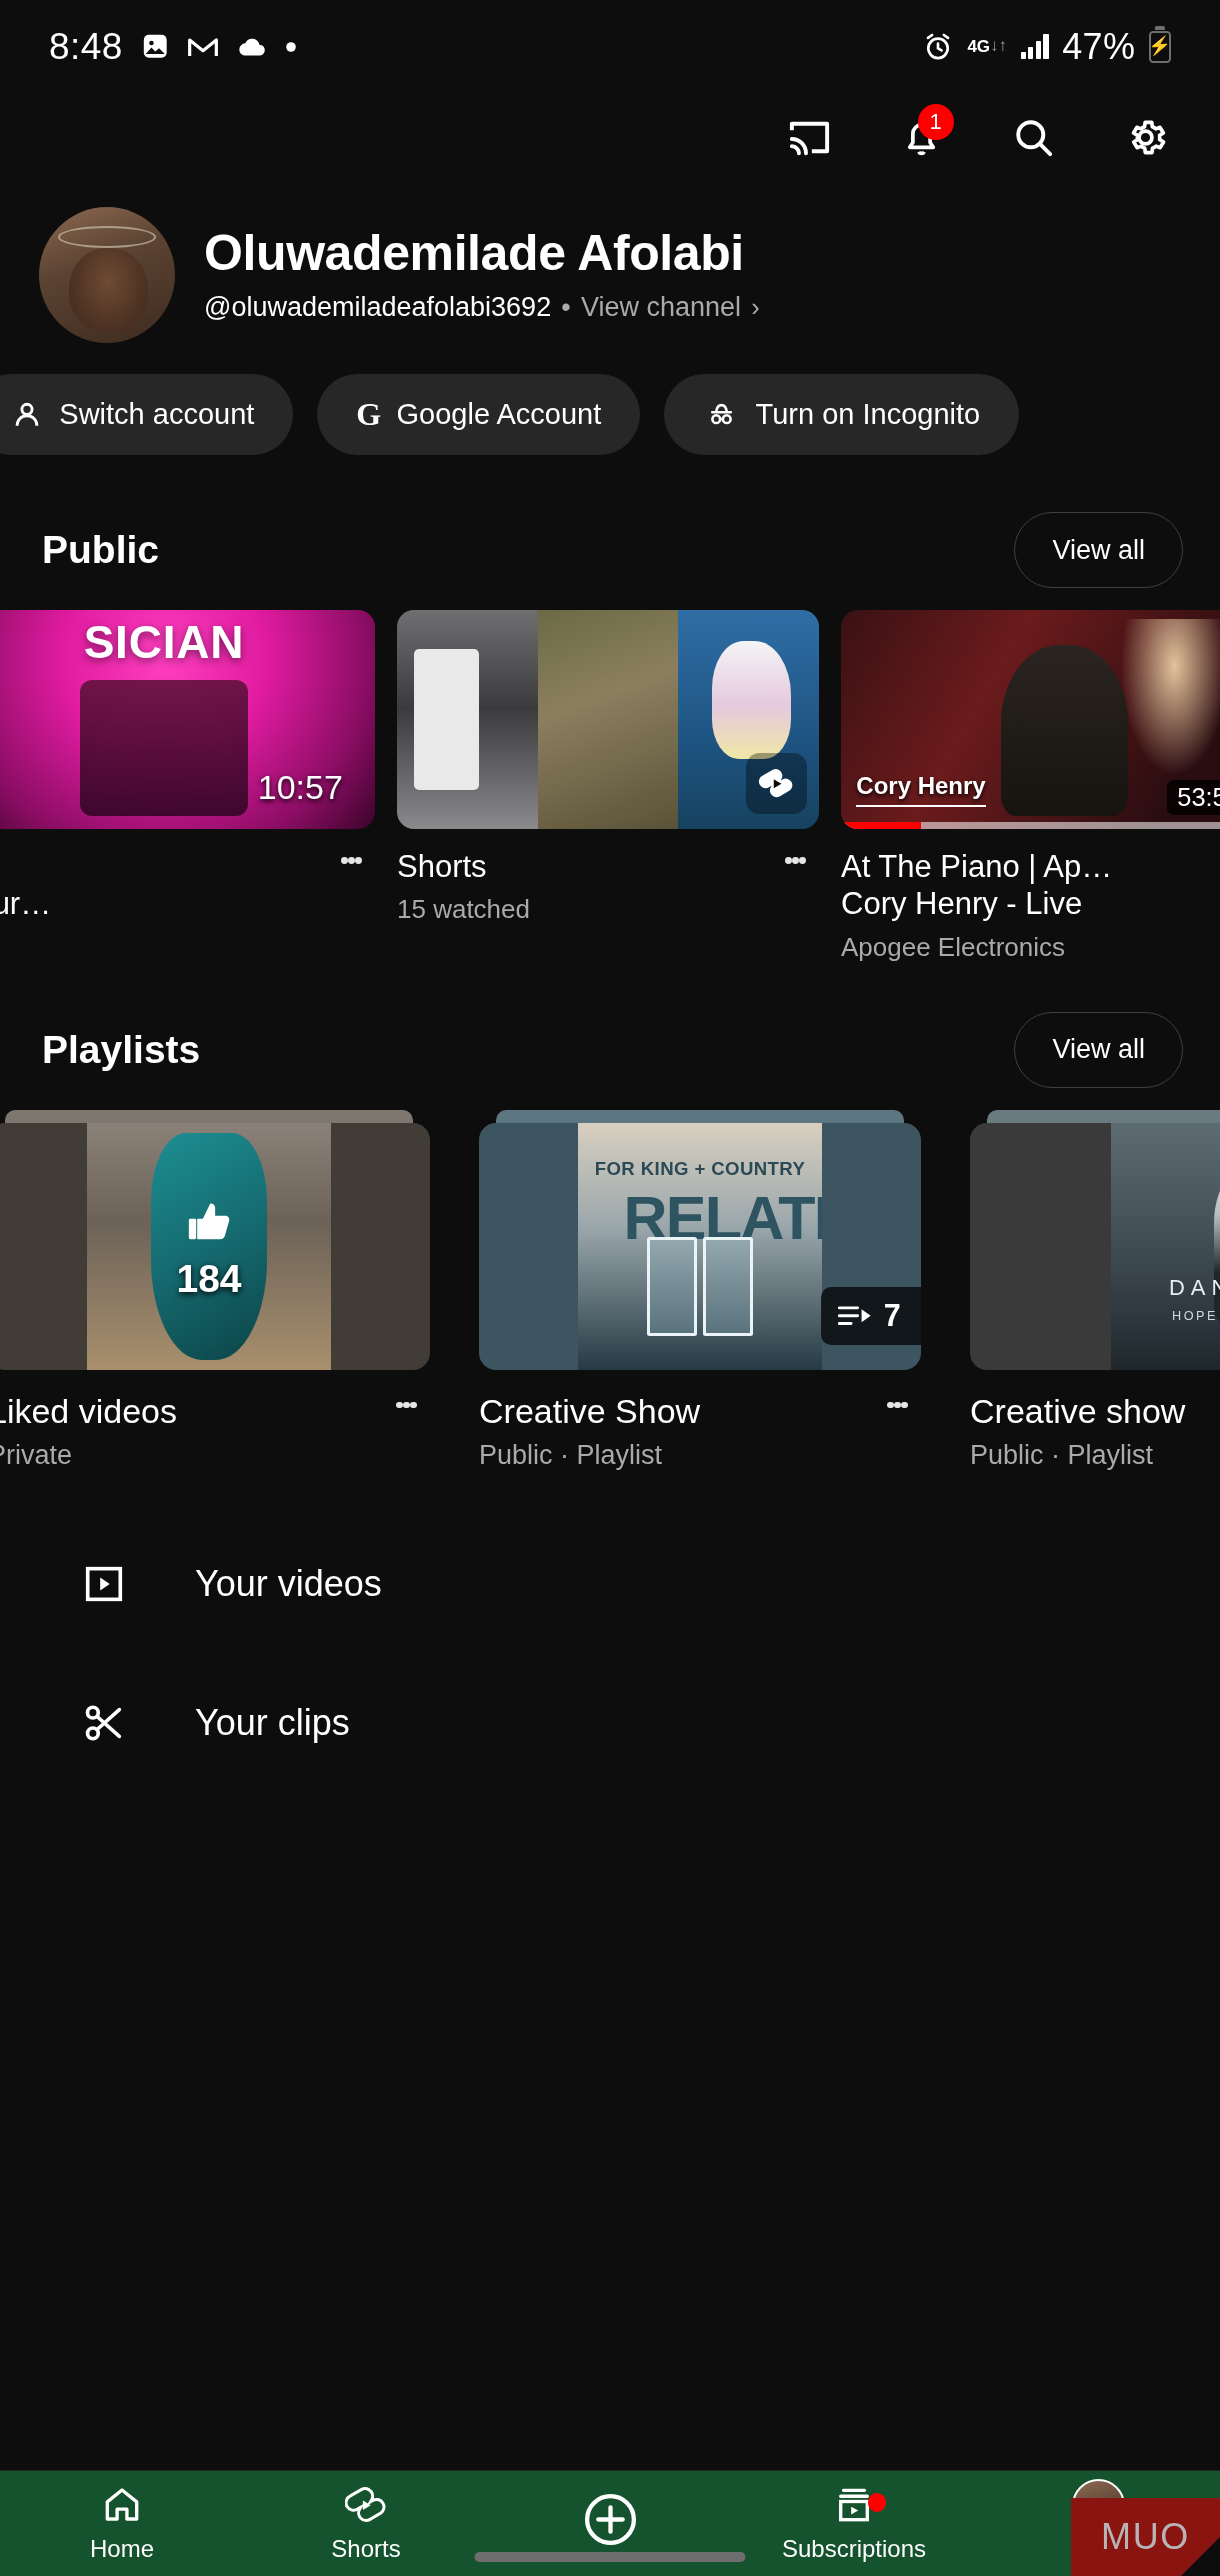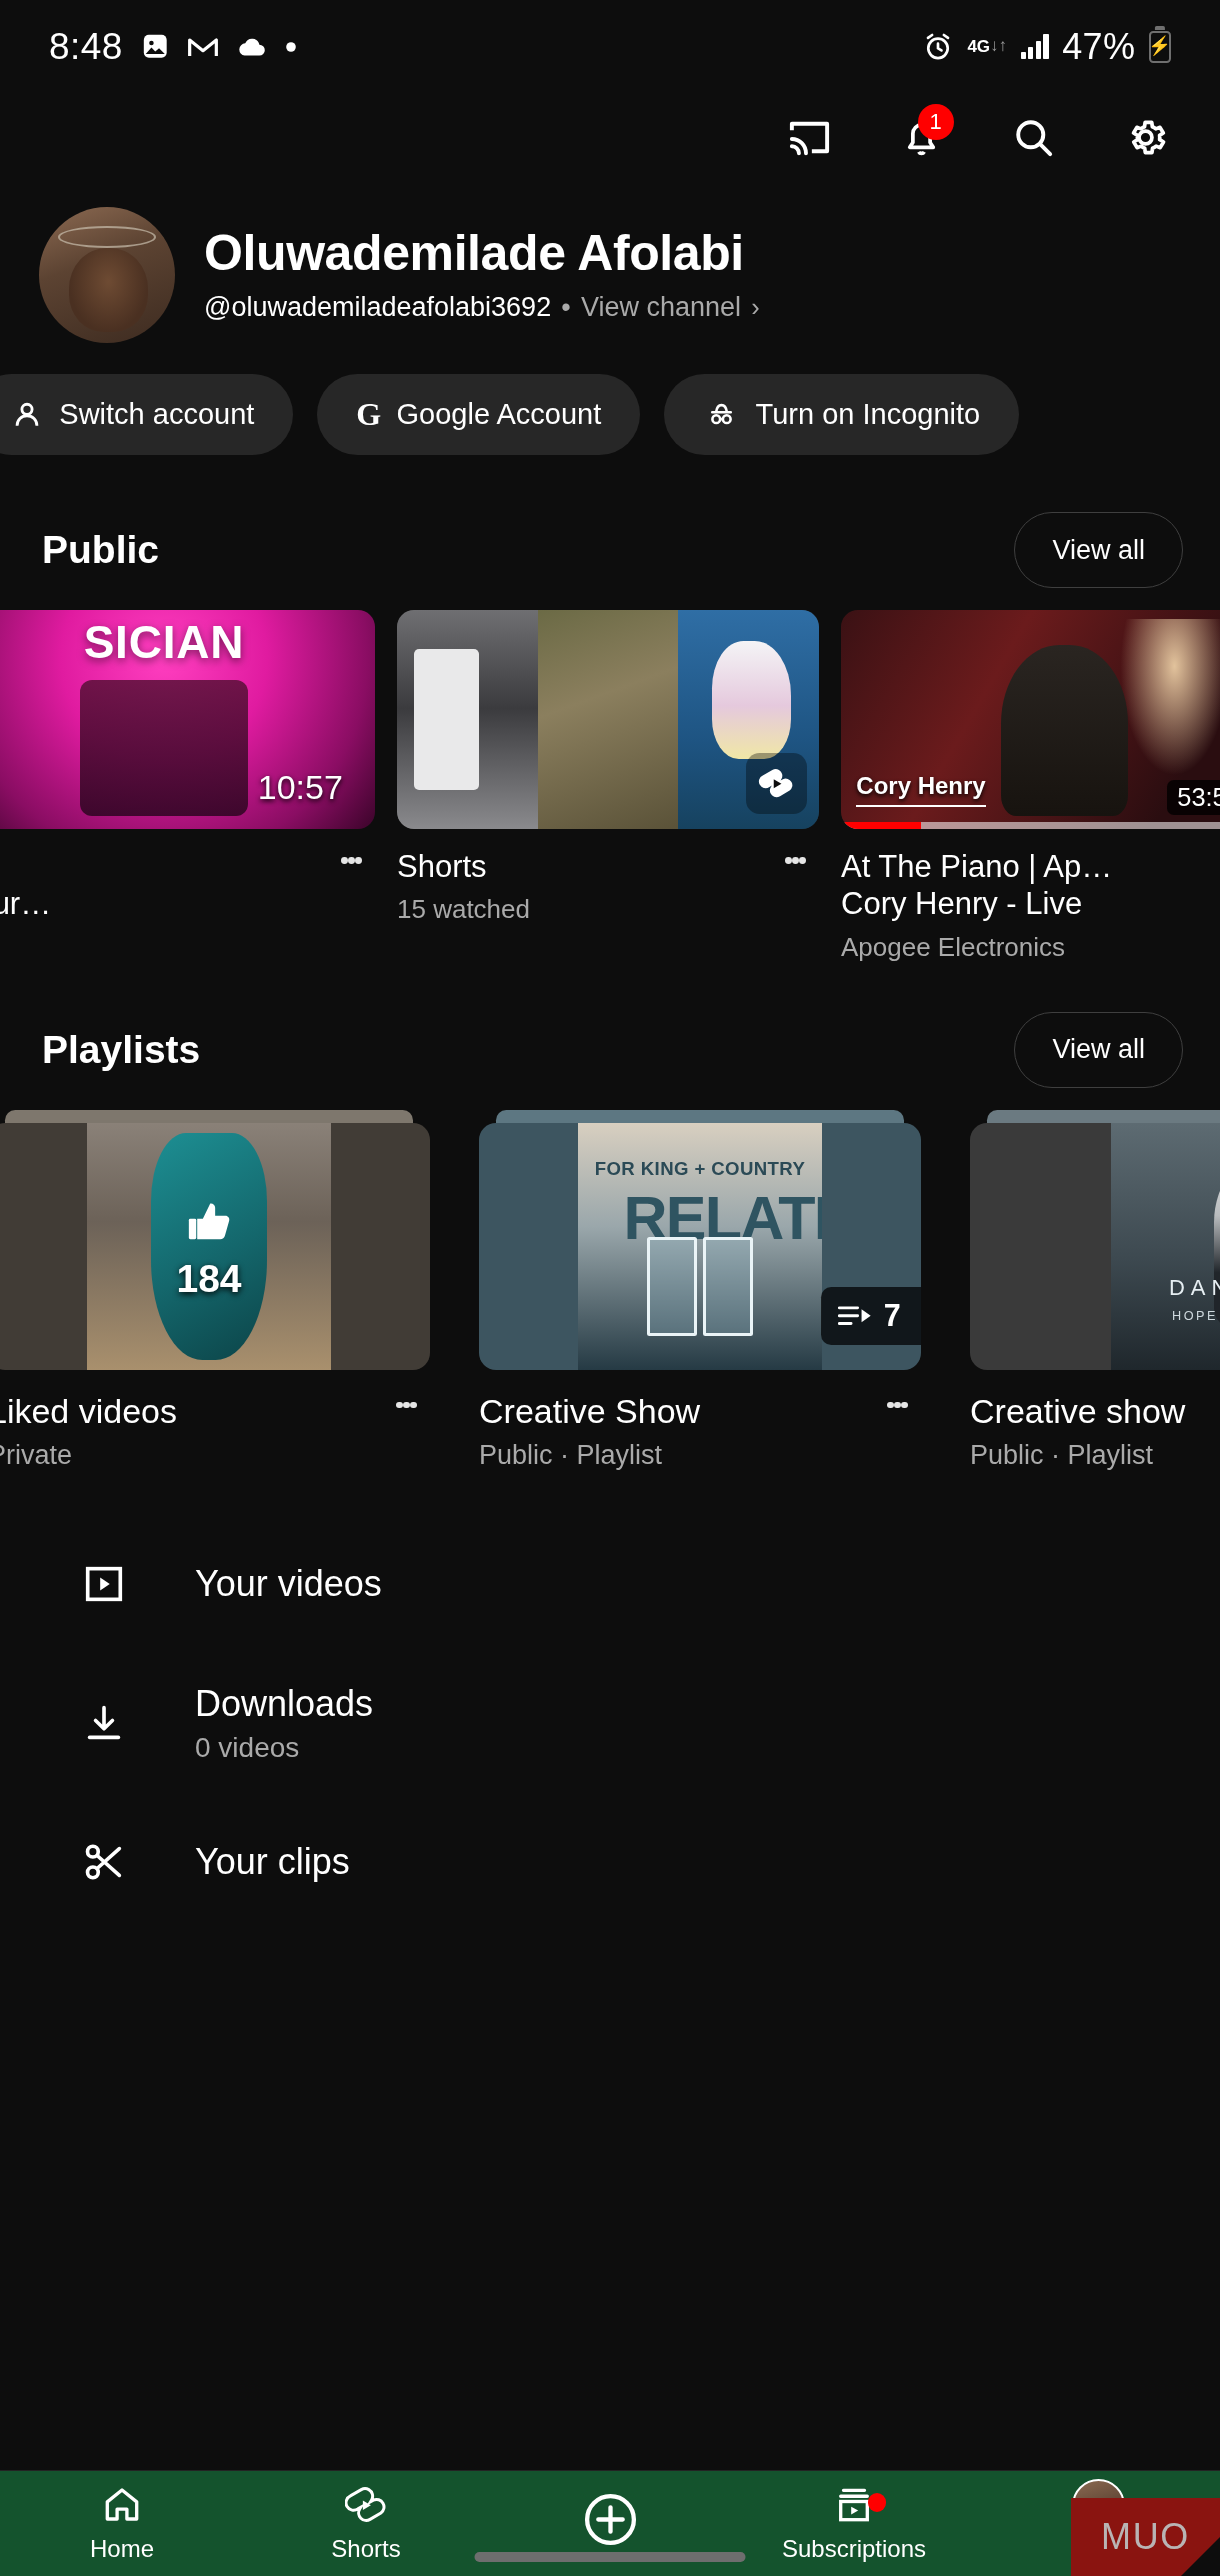--- a/index.html
+++ b/index.html
@@ -489,32 +489,20 @@
       <svg width="46" height="46" viewBox="0 0 24 24">
           <rect x="3.5" y="4" width="17" height="16" fill="none" stroke="#fff" stroke-width="1.9"></rect>
           <path d="M10 8.6l5 3.4-5 3.4z" fill="#fff"></path>
         </svg>
     </div>
     <div class="mtxt">
       <div class="mlabel">Your videos</div>
     </div>
   </div>
 
-  <div class="mrow">
-    <div class="micon">
-      <svg width="46" height="46" viewBox="0 0 24 24">
-          <path d="M12 4v11m0 0l-4.4-4.3M12 15l4.4-4.3" stroke="#fff" stroke-width="1.9" fill="none" stroke-linecap="round"></path>
-          <path d="M4.5 19.5h15" stroke="#fff" stroke-width="1.9" stroke-linecap="round"></path>
-        </svg>
-    </div>
-    <div class="mtxt">
-      <div class="mlabel">Downloads</div>
-      <div class="msub">0 videos</div>
-    </div>
-  </div>
 
   <div class="mrow">
     <div class="micon">
       <svg width="46" height="46" viewBox="0 0 24 24">
           <circle cx="6.2" cy="17.4" r="2.8" fill="none" stroke="#fff" stroke-width="1.9"></circle>
           <circle cx="6.2" cy="6.6" r="2.8" fill="none" stroke="#fff" stroke-width="1.9"></circle>
           <path d="M8.4 8.6L20 19M8.4 15.4L20 5" stroke="#fff" stroke-width="1.9" stroke-linecap="round"></path>
         </svg>
     </div>
     <div class="mtxt">

